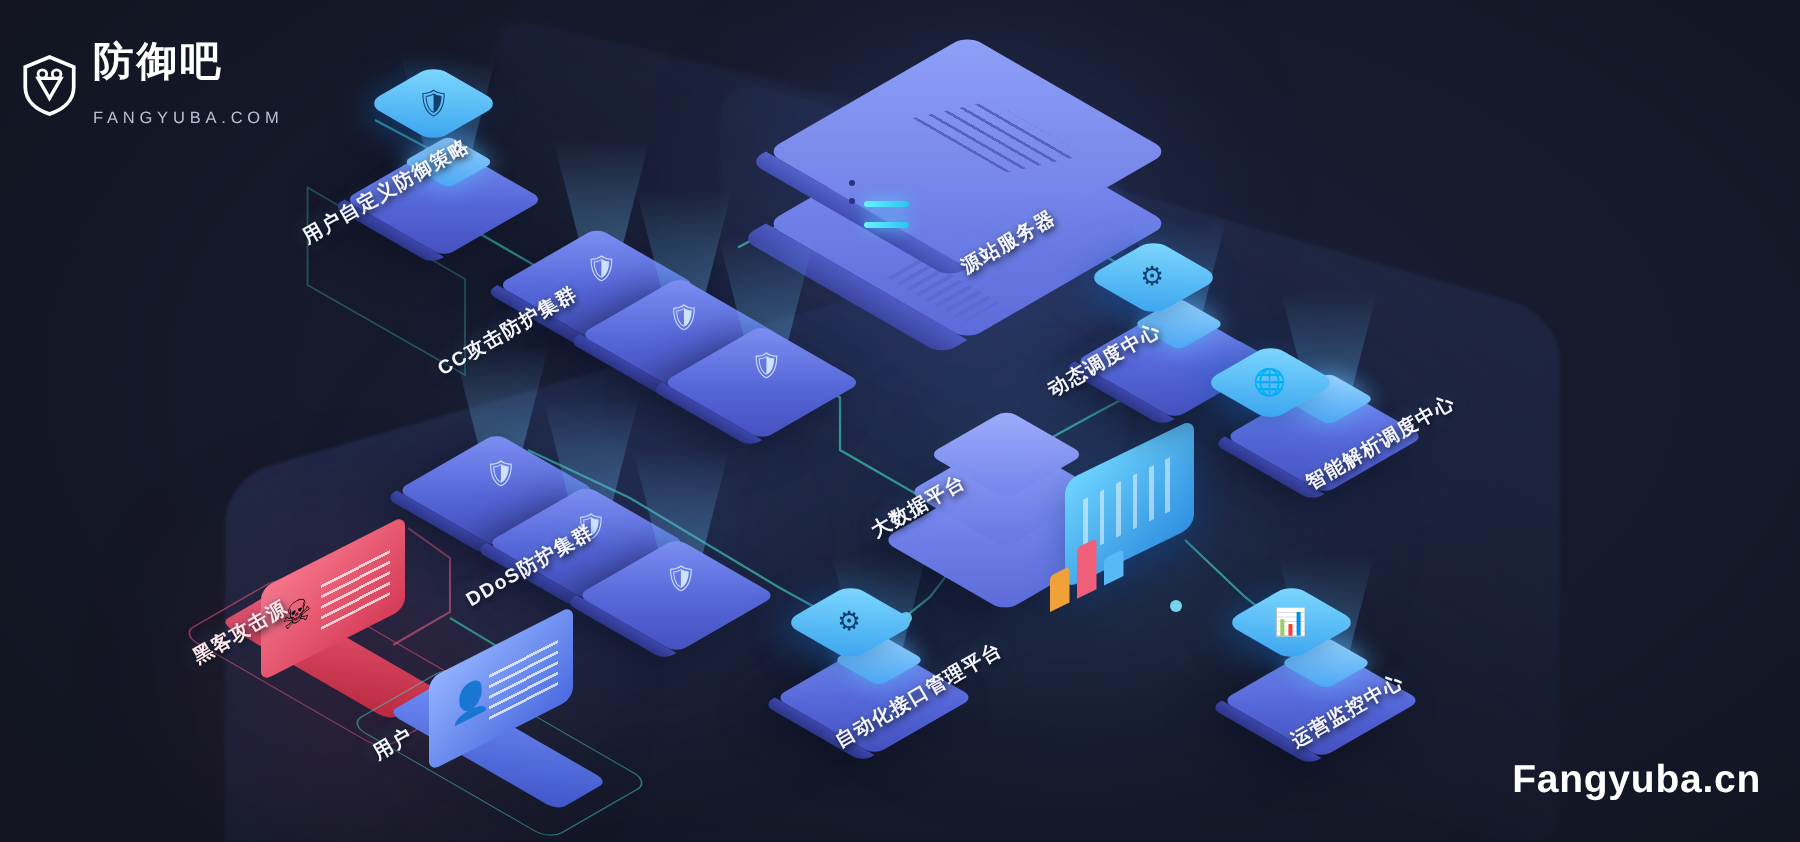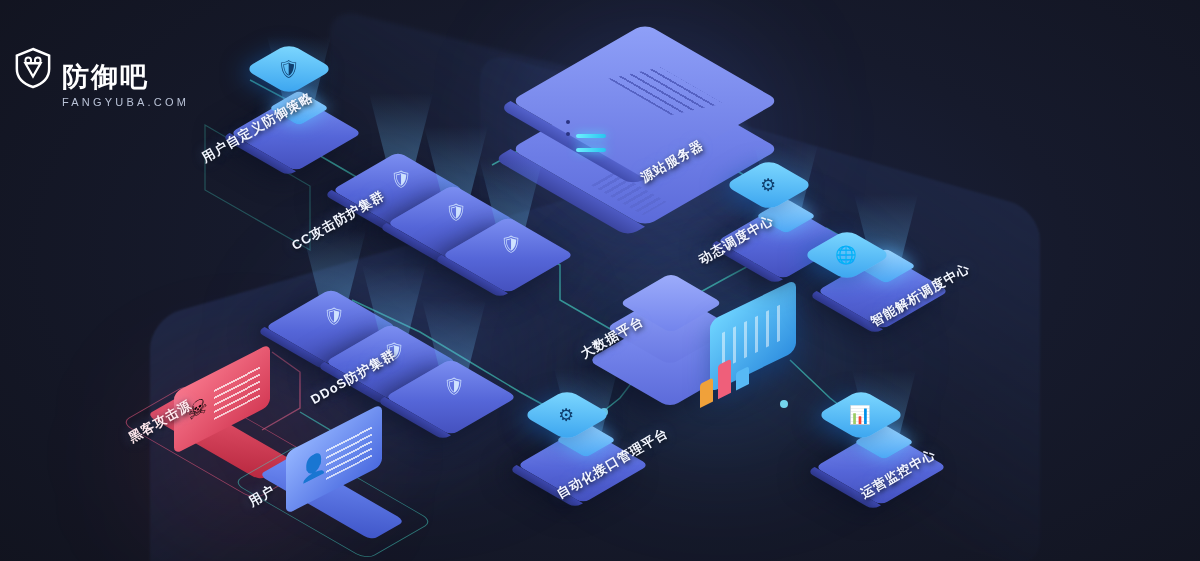--- a/index.html
+++ b/index.html
@@ -138,22 +138,22 @@
     position:absolute; color:#f3f6ff; font-size:13px; font-weight:700;
     letter-spacing:1px; white-space:nowrap;
     text-shadow:0 2px 5px rgba(0,0,0,.85), 0 0 12px rgba(120,170,255,.35);
     transform-origin:left center;
   }
   .lbl.iso-r { transform:rotate(-30deg) skew(0deg,0deg); }
 
   
   .logo { position:absolute; left:14px; top:28px; display:flex; align-items:center; gap:10px; }
   .logo .shield { width:38px; height:42px; }
-  .logo .zh { color:#fff; font-size:27px; font-weight:700; letter-spacing:2px; line-height:1;margin-top:36px; }
-  .logo .en { color:#b9c2d6; font-size:11px; letter-spacing:3.2px; margin-top:5px; }
+  .logo .zh { color:#fff; font-size:27px; font-weight:700; letter-spacing:2px; line-height:1; }
+  .logo .en { color:#b9c2d6; font-size:11px; letter-spacing:3.2px; margin-top:18px; }
   .brand { position:absolute; right:26px; bottom:26px; text-align:right; }
   .brand .b1 { color:#fff; font-size:30px; font-weight:700; letter-spacing:1px; line-height:1.15; }
   .brand .b2 { color:#fff; font-size:26px; font-weight:700; letter-spacing:.5px; line-height:1.15; }
 </style>
 </head>
 <body>
 
 <div class="plane plane-a"></div>
 <div class="plane plane-b"></div>
 <div class="plane plane-c"></div>
@@ -330,13 +330,14 @@
     <circle cx="15" cy="14" r="3" fill="none" stroke="#ffffff" stroke-width="2"></circle>
     <circle cx="25" cy="14" r="3" fill="none" stroke="#ffffff" stroke-width="2"></circle>
   </svg>
   <div>
     <div class="zh">防御吧</div>
     <div class="en">FANGYUBA.COM</div>
   </div>
 </div>
 
 <div class="brand">
+  <div class="b2">Fangyuba.cn</div>
 </div>
 
 </body></html>

